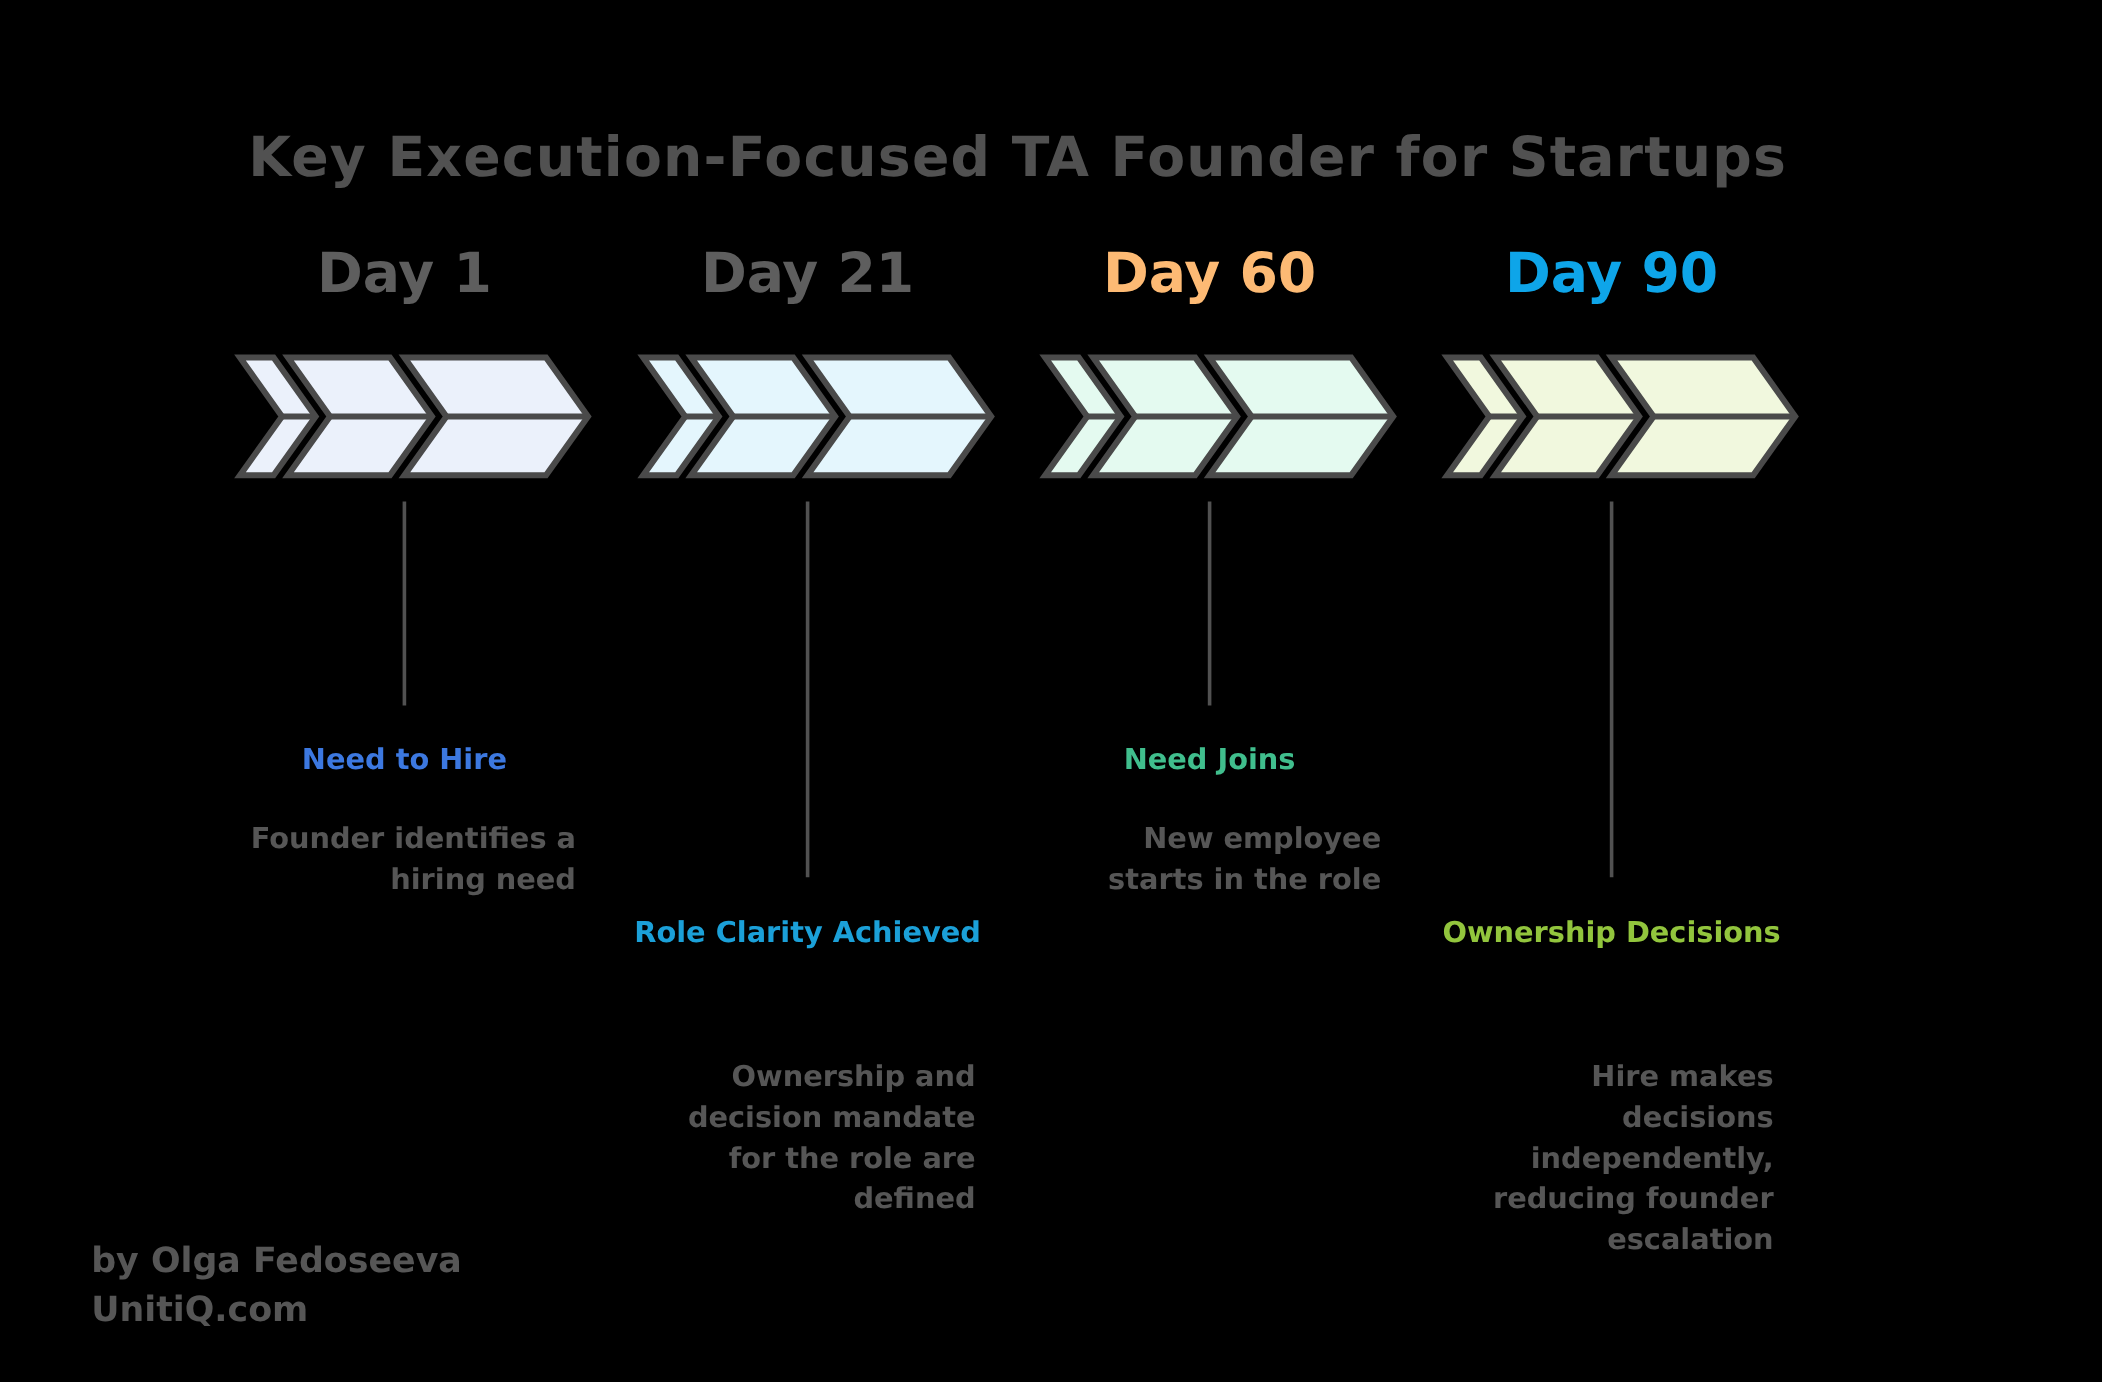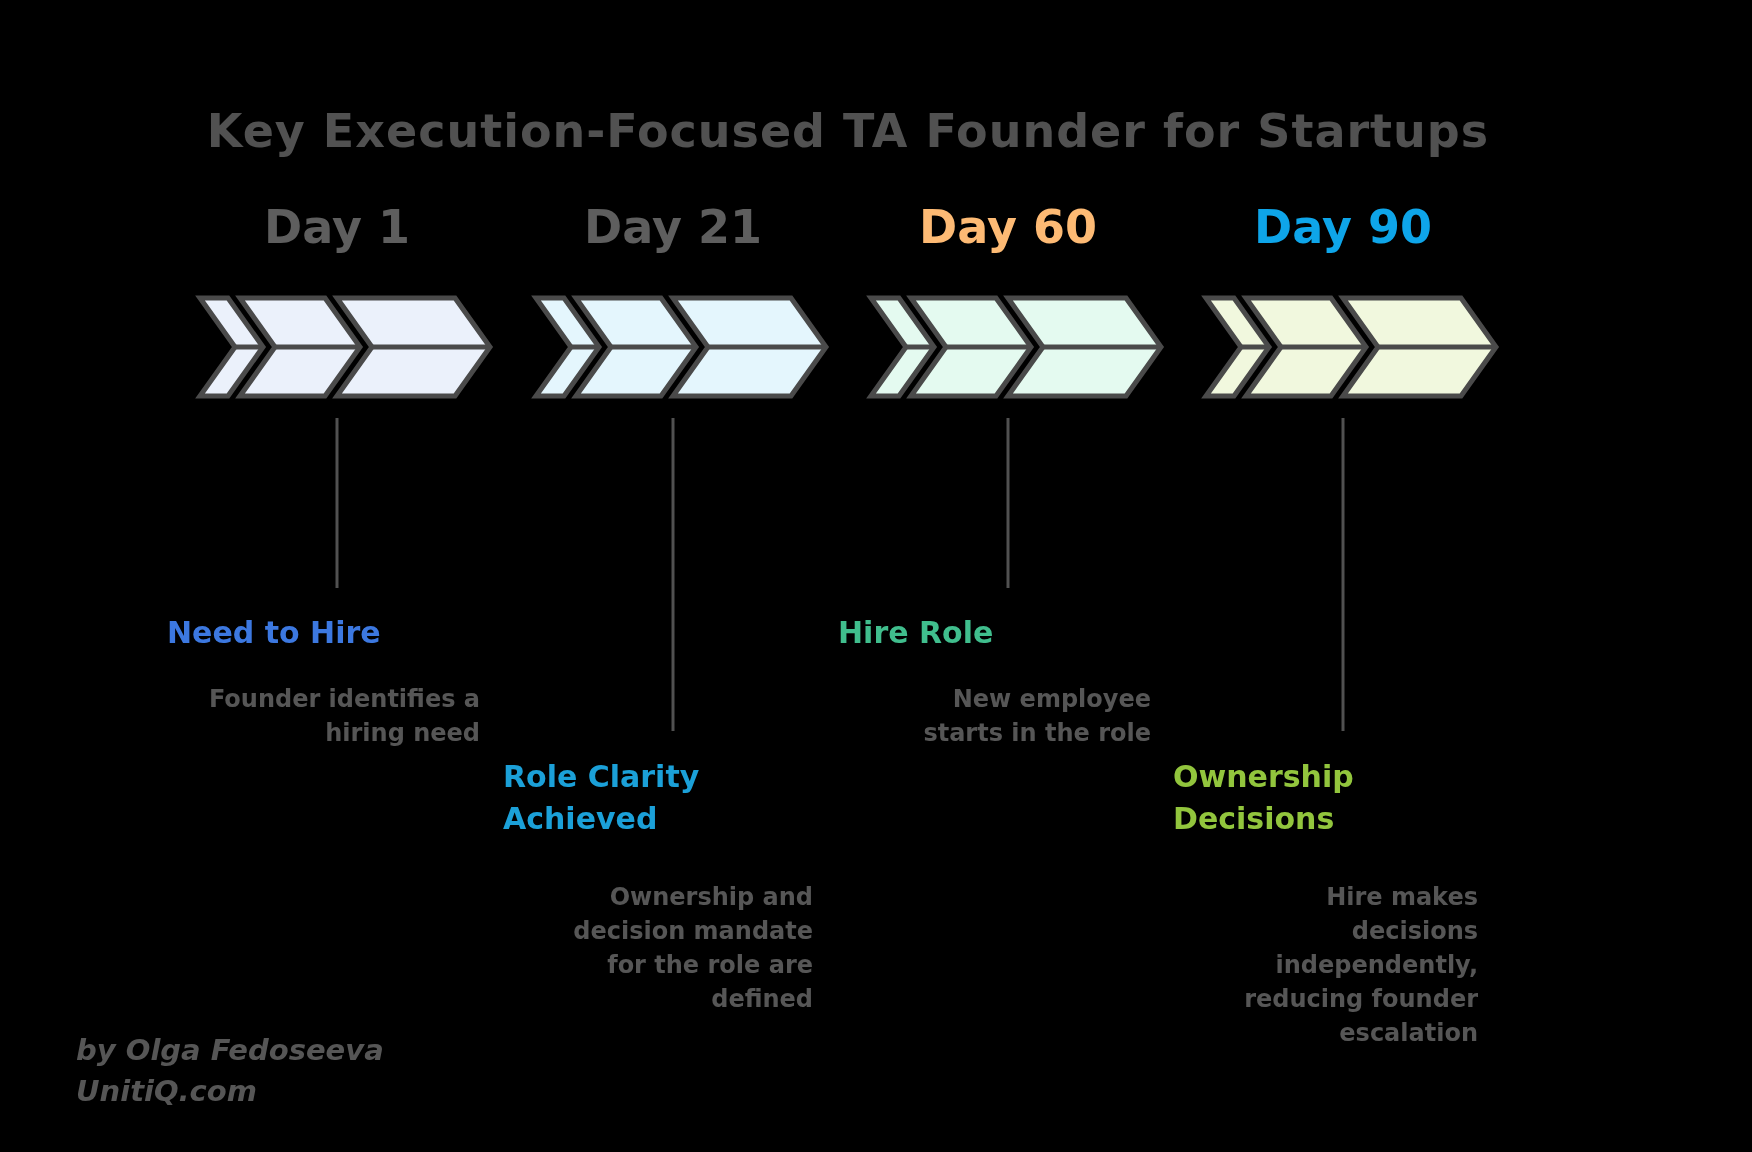--- a/index.html
+++ b/index.html
@@ -49,21 +49,22 @@
     top: 200px;
     width: 100%;
     text-align: center;
     font-size: 46px;
     font-weight: bold;
     color: #5E5E5E;
   }
   .ms-title {
     position: absolute;
     width: 100%;
-    font-size: 30px;
+    text-align: center;
+    font-size: 24px;
     font-weight: bold;
     line-height: 42px;
   }
   .ms-title.short { top: 612px; }
   .ms-title.long  { top: 756px; }
   .ms-desc {
     position: absolute;
     width: 100%;
     box-sizing: border-box;
     text-align: right;
@@ -75,21 +76,20 @@
   .ms-desc.short { top: 682px; }
   .ms-desc.long  { top: 880px; }
   .footer {
     position: absolute;
     left: 76px;
     top: 1030px;
     font-size: 29px;
     font-weight: bold;
     line-height: 41px;
     color: #565656;
-    font-style: italic;
   }
 </style>
 </head>
 <body>
 
 <div class="canvas">
 
   <div class="page-title" style="color: rgb(81, 81, 81);">Key Execution-Focused TA Founder for Startups</div>
 
   <svg class="layer" width="1752" height="1152" viewBox="0 0 1752 1152">
@@ -122,21 +122,21 @@
   </div>
 
   <div class="col" style="left:503px">
     <div class="day" style="color: rgb(94, 94, 94);">Day 21</div>
     <div class="ms-title long" style="color: rgb(27, 160, 216);">Role Clarity Achieved</div>
     <div class="ms-desc long" style="padding:0 30px">Ownership and decision mandate for the role are defined</div>
   </div>
 
   <div class="col" style="left:838px">
     <div class="day" style="color: #fdba74;">Day 60</div>
-    <div class="ms-title short" style="color: rgb(64, 190, 141);">Hire Role</div>
+    <div class="ms-title short" style="color: rgb(64, 190, 141);">Need Joins</div>
     <div class="ms-desc short" style="padding:0 27px">New employee starts in the role</div>
   </div>
 
   <div class="col" style="left:1173px">
     <div class="day" style="color: #0ea5e9;">Day 90</div>
     <div class="ms-title long" style="color: rgb(146, 197, 61);">Ownership Decisions</div>
     <div class="ms-desc long" style="padding:0 35px">Hire makes decisions independently, reducing founder escalation</div>
   </div>
 
   <div class="footer">

